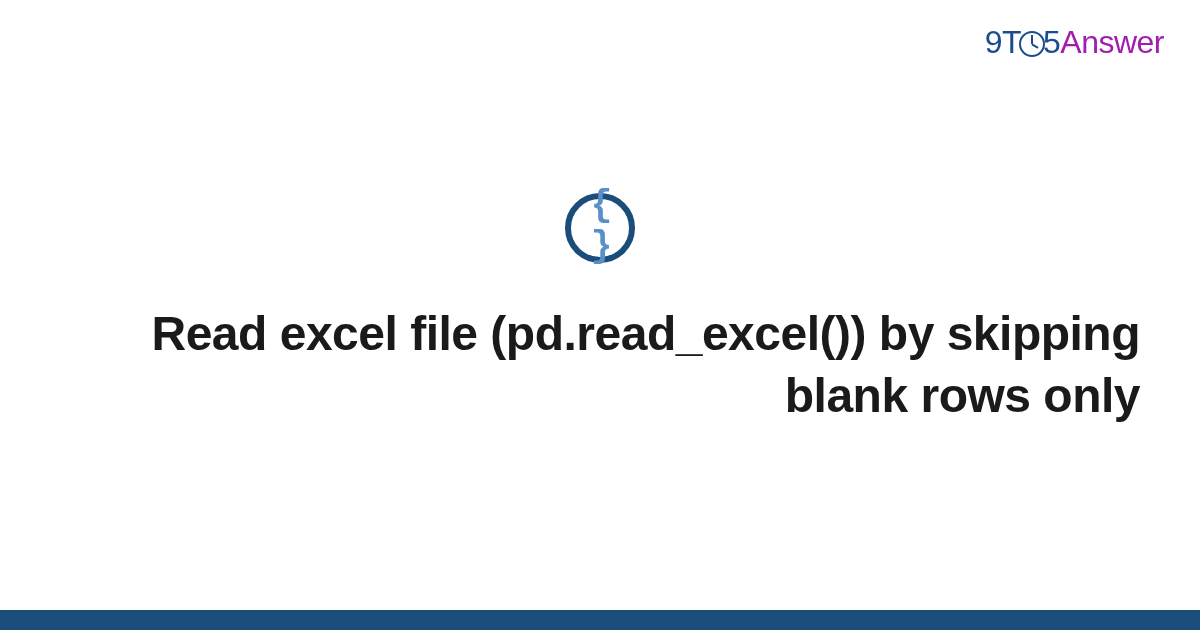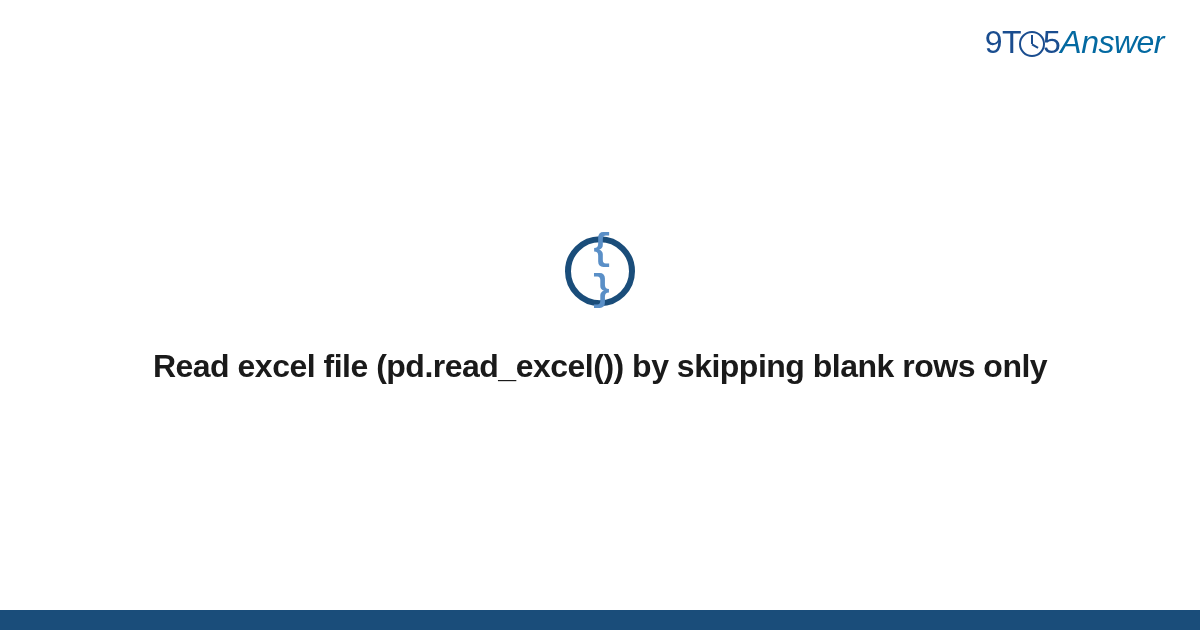--- a/index.html
+++ b/index.html
@@ -61,23 +61,22 @@
       left: 50%;
       top: 50%;
       transform: translate(-50%, -95%) rotate(120deg);
       transform-origin: bottom;
     }
     .site-logo .five {
       color: #1a4d8f;
       font-weight: 500;
     }
     .site-logo .answer {
-      color: #0369a1;
+      color: #a21caf;
       font-weight: 400;
-      font-style: italic;
     }
     .center-content {
       position: absolute;
       top: 50%;
       left: 50%;
       transform: translate(-50%, -52%);
       width: 100%;
       text-align: center;
     }
     .code-icon {
@@ -94,26 +93,27 @@
       top: 50%;
       left: 50%;
       transform: translate(-50%, -52%);
       font-size: 36px;
       font-weight: 700;
       color: #5a8fc7;
       letter-spacing: -3px;
       font-family: 'Courier New', monospace;
     }
     .title {
-      font-size: 32px;
+      font-size: 48px;
       font-weight: 700;
       color: #1a1a1a;
       line-height: 1.3;
       padding: 0 60px;
       letter-spacing: -0.5px;
+      text-align: right;
     }
     .bottom-bar {
       position: absolute;
       bottom: 0;
       left: 0;
       width: 100%;
       height: 20px;
       background: #1a4d7a;
     }
   </style>

